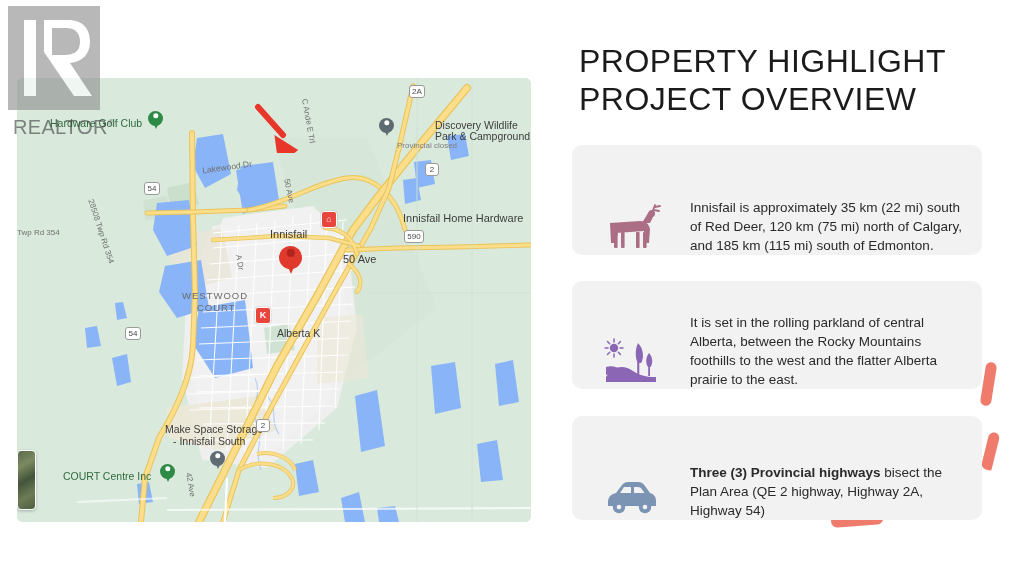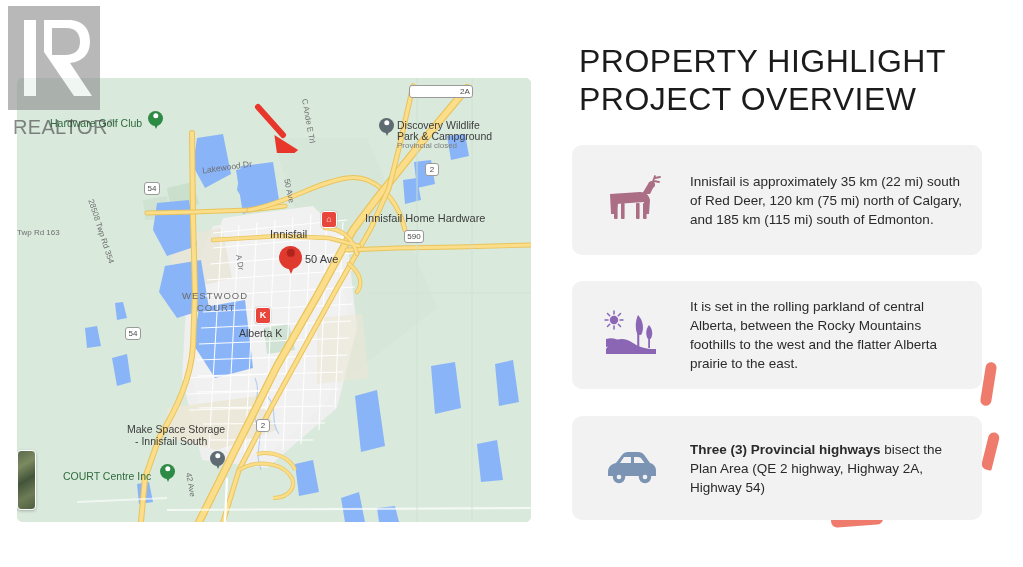--- a/index.html
+++ b/index.html
@@ -11,21 +11,21 @@
   
   #map-panel{
     position:absolute;left:17px;top:78px;width:514px;height:444px;
     border-radius:6px;overflow:hidden;background:#d7e8da;
   }
   .map-svg{position:absolute;left:0;top:0;width:514px;height:444px;}
   .maplabel{
     position:absolute;font-family:"Liberation Sans",sans-serif;
     color:#4a4a4a;white-space:nowrap;pointer-events:none;
   }
-  .lbl-poi{color:#3c3c3c;}
+  .lbl-poi{color:#3c3c3c;margin-left:38px;}
   .lbl-green{color:#2f6b3e;}
   .lbl-town{color:#3a3a3a;font-size:11px;text-align:right;}
   .lbl-rd{color:#6f6f6f;font-size:8px;}
   .shield{
     position:absolute;background:#ffffff;border:1.3px solid #9a9a9a;
     border-radius:3px;color:#4a4a4a;font-size:8px;line-height:11px;
     text-align:center;height:11px;font-family:"Liberation Sans",sans-serif;
   }
   .pin{position:absolute;}
   .pin .head{
@@ -69,21 +69,21 @@
   #realtor-watermark .rtext sup{font-size:9px;}
   
   #right-panel{position:absolute;left:561px;top:0;width:462px;height:567px;}
   #page-title{
     position:absolute;left:18px;top:42px;width:430px;
     font-size:32px;line-height:38px;color:#1b1b1b;font-weight:400;
     letter-spacing:.5px;
   }
   .info-card{
     position:absolute;left:11px;width:410px;background:#f2f2f2;
-    border-radius:10px;display:flex;align-items:center;z-index:5;
+    border-radius:10px;display:flex;align-items:flex-end;z-index:5;
   }
   .card-icon{
     width:118px;flex:0 0 118px;display:flex;align-items:center;justify-content:center;
   }
   .card-text{
     flex:1;padding-right:16px;font-size:13.5px;line-height:19px;color:#2a2a2a;
   }
   .card-text b{font-weight:bold;}
   
   .blob{position:absolute;background:#ef7b6d;z-index:1;}
@@ -308,27 +308,27 @@
 
   <div class="maplabel lbl-poi" style="left:222px;top:249px;font-size:10.5px;">Alberta K</div>
 
   <div class="maplabel lbl-poi" style="left:110px;top:345px;font-size:10.5px;">Make Space Storage</div>
   <div class="maplabel lbl-poi" style="left:118px;top:357px;font-size:10.5px;">- Innisfail South</div>
 
   <div class="maplabel lbl-green" style="left:46px;top:392px;font-size:10.5px;">COURT Centre Inc</div>
 
   <div class="maplabel lbl-rd" style="left:185px;top:84px;font-size:8.5px;transform:rotate(-8deg);">Lakewood Dr</div>
   <div class="maplabel lbl-rd" style="left:78px;top:120px;transform:rotate(72deg);transform-origin:left top;">28508 Twp Rd 354</div>
-  <div class="maplabel lbl-rd" style="left:0px;top:150px;">Twp Rd 163</div>
+  <div class="maplabel lbl-rd" style="left:0px;top:150px;">Twp Rd 354</div>
   <div class="maplabel lbl-rd" style="left:274px;top:100px;transform:rotate(78deg);transform-origin:left top;">50 Ave</div>
   <div class="maplabel lbl-rd" style="left:226px;top:176px;transform:rotate(80deg);transform-origin:left top;">A Dr</div>
   <div class="maplabel lbl-rd" style="left:176px;top:394px;transform:rotate(80deg);transform-origin:left top;">42 Ave</div>
   <div class="maplabel lbl-rd" style="left:292px;top:20px;transform:rotate(80deg);transform-origin:left top;">C Ande E Trl</div>
 
-  <div class="shield" style="left:392px;top:7px;width:14px;padding-left:48px;">2A</div>
+  <div class="shield" style="left:392px;top:7px;width:14px;">2A</div>
   <div class="shield" style="left:408px;top:85px;width:12px;">2</div>
   <div class="shield" style="left:127px;top:104px;width:14px;">54</div>
   <div class="shield" style="left:108px;top:249px;width:14px;">54</div>
   <div class="shield" style="left:387px;top:152px;width:18px;">590</div>
   <div class="shield" style="left:239px;top:341px;width:12px;">2</div>
 </div>
 
 <div id="realtor-watermark">
   <div class="rbox">
     <svg width="92" height="104" viewBox="0 0 92 104">

